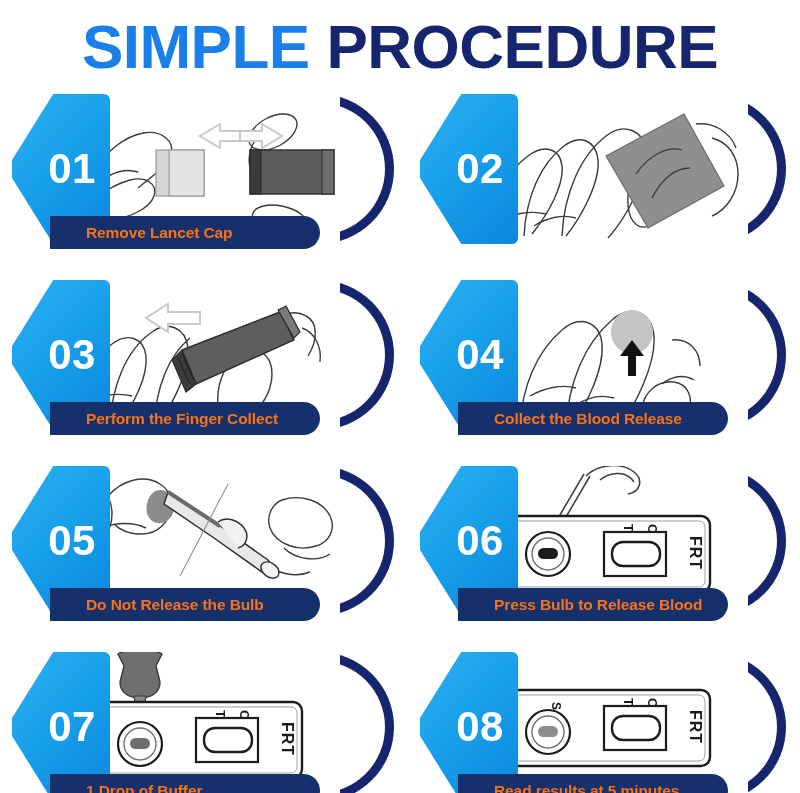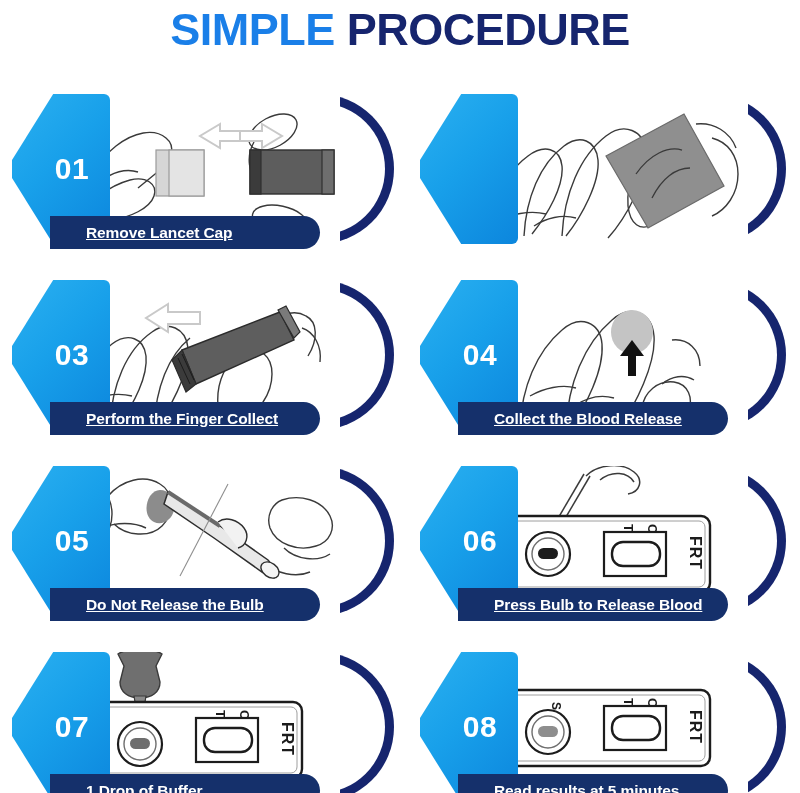--- a/index.html
+++ b/index.html
@@ -9,22 +9,22 @@
     font-family: "Liberation Sans", sans-serif;
     overflow: hidden;
   }
 
   .page { width: 800px; height: 793px; position: relative; }
 
   
   .title {
     width: 100%;
     text-align: center;
-    padding-top: 0;
-    font-size: 45px;
+    padding-top: 17px;
+    font-size: 62px;
     font-weight: 700;
     letter-spacing: -0.5px;
     line-height: 60px;
     white-space: nowrap;
   }
   .title .w1 { color: #1a7fe8; }
   .title .w2 { color: #16256e; }
 
   
   .grid {
@@ -52,21 +52,21 @@
     border-radius: 6px;
     z-index: 3;
   }
   .chev-num {
     position: absolute;
     left: 12px; top: 6px;
     width: 98px; height: 150px;
     display: flex; align-items: center; justify-content: center;
     padding-left: 22px;
     color: #ffffff;
-    font-size: 30px;
+    font-size: 42px;
     font-weight: 700;
     letter-spacing: 0.5px;
     z-index: 4;
     pointer-events: none;
   }
 
   
   .arc {
     position: absolute;
     right: 6px; top: 6px;
@@ -93,27 +93,26 @@
     position: absolute;
     left: 50px; top: 128px;
     width: 270px; height: 33px;
     background: #15306b;
     border-radius: 0 20px 20px 0;
     z-index: 5;
     display: flex;
     align-items: center;
   }
   .bar-text {
-    color: #ffffff;
+    color: #f97316;
     font-size: 15.5px;
     font-weight: 700;
     padding-left: 36px;
     white-space: nowrap;
     letter-spacing: -0.1px;
-    text-decoration: underline;
   }
 
   
   .step.right .chev { left: 20px; }
   .step.right .chev-num { left: 20px; }
   .step.right .panel { left: 76px; }
   .step.right .bar { left: 58px; }
   .step.right .arc { right: 14px; }
 </style>
 </head>
@@ -176,20 +175,21 @@
             <path d="M236 44 C252 48 262 62 262 80 C262 100 250 116 236 122"></path>
             <path d="M220 30 C238 28 254 38 260 54"></path>
           </g>
 
           <path d="M130 62 L208 20 L248 92 L172 134 Z" fill="#8f8f8f" stroke="#6a6a6a" stroke-width="1.2"></path>
           <path d="M160 80 C174 60 192 52 206 56" fill="none" stroke="#3a3a3a" stroke-width="1.3"></path>
           <path d="M176 104 C186 84 200 74 214 74" fill="none" stroke="#3a3a3a" stroke-width="1.3"></path>
         </svg>
       </div>
       <div class="chev"></div>
+      <div class="chev-num">02</div>
     </div>
 
     <div class="step">
       <div class="arc"></div>
       <div class="panel">
         <svg viewBox="0 0 272 150" xmlns="http://www.w3.org/2000/svg">
           <g fill="none" stroke="#3a3a3a" stroke-width="1.4">
             <path d="M8 142 C10 110 22 80 44 64 C60 52 76 58 78 76 C80 96 66 124 52 142"></path>
             <path d="M42 144 C44 106 58 70 84 52 C100 40 118 48 120 68 C122 92 104 124 90 146"></path>
             <path d="M86 146 C88 108 100 76 122 58"></path>

